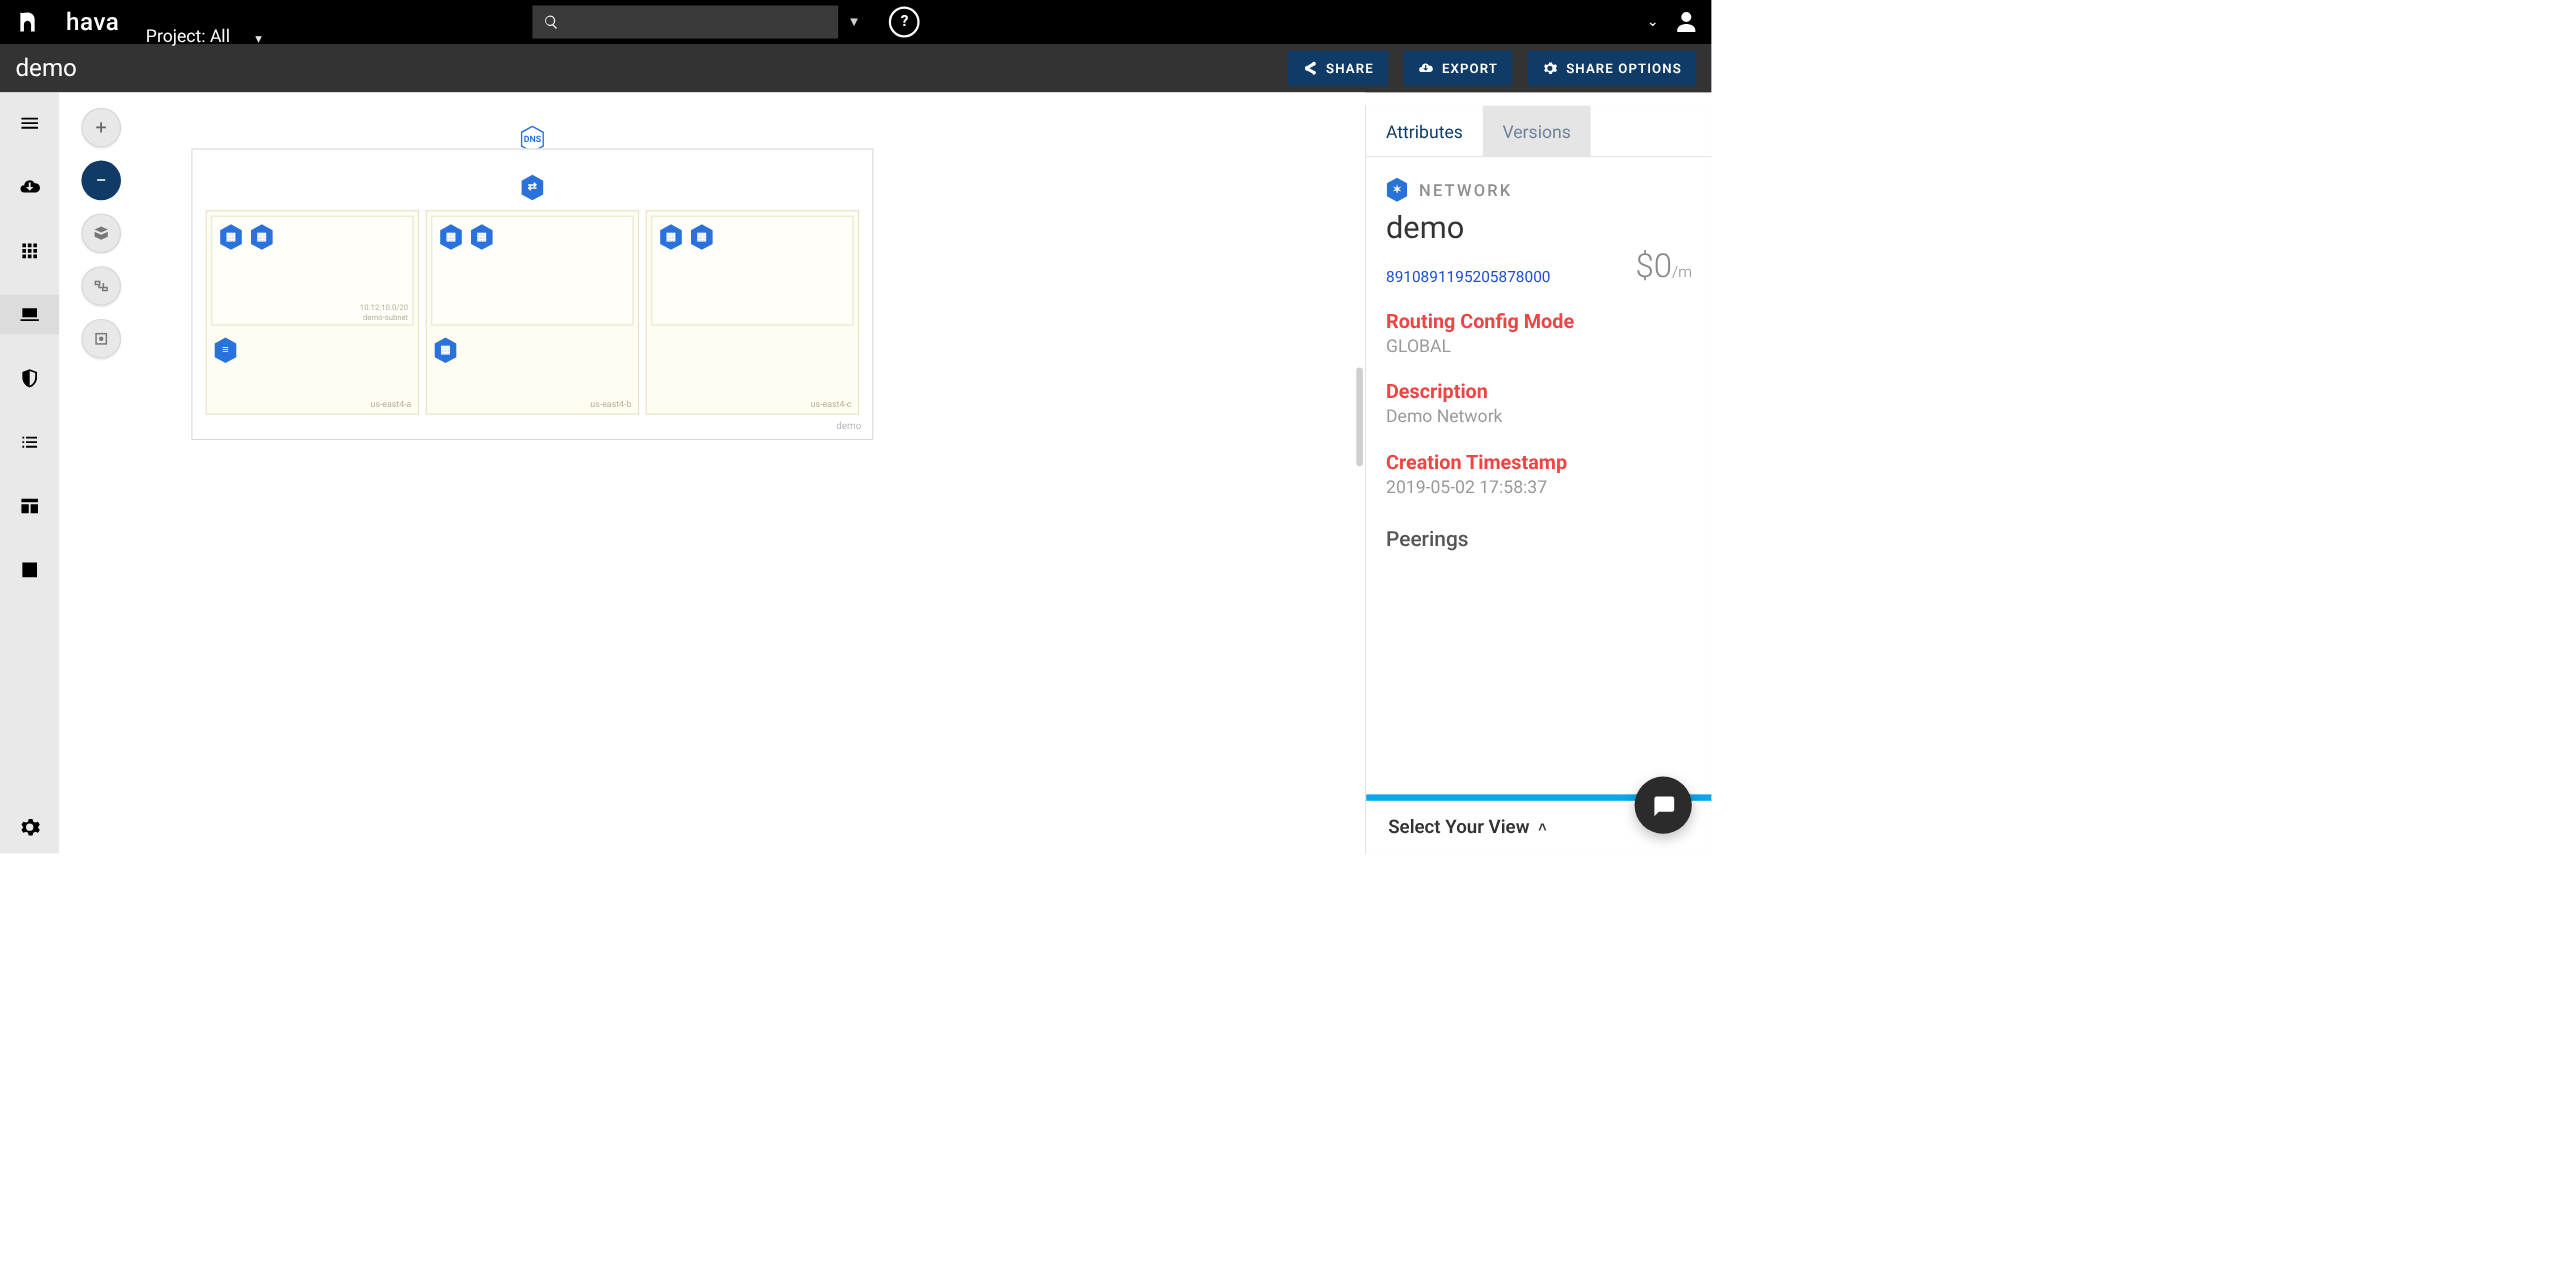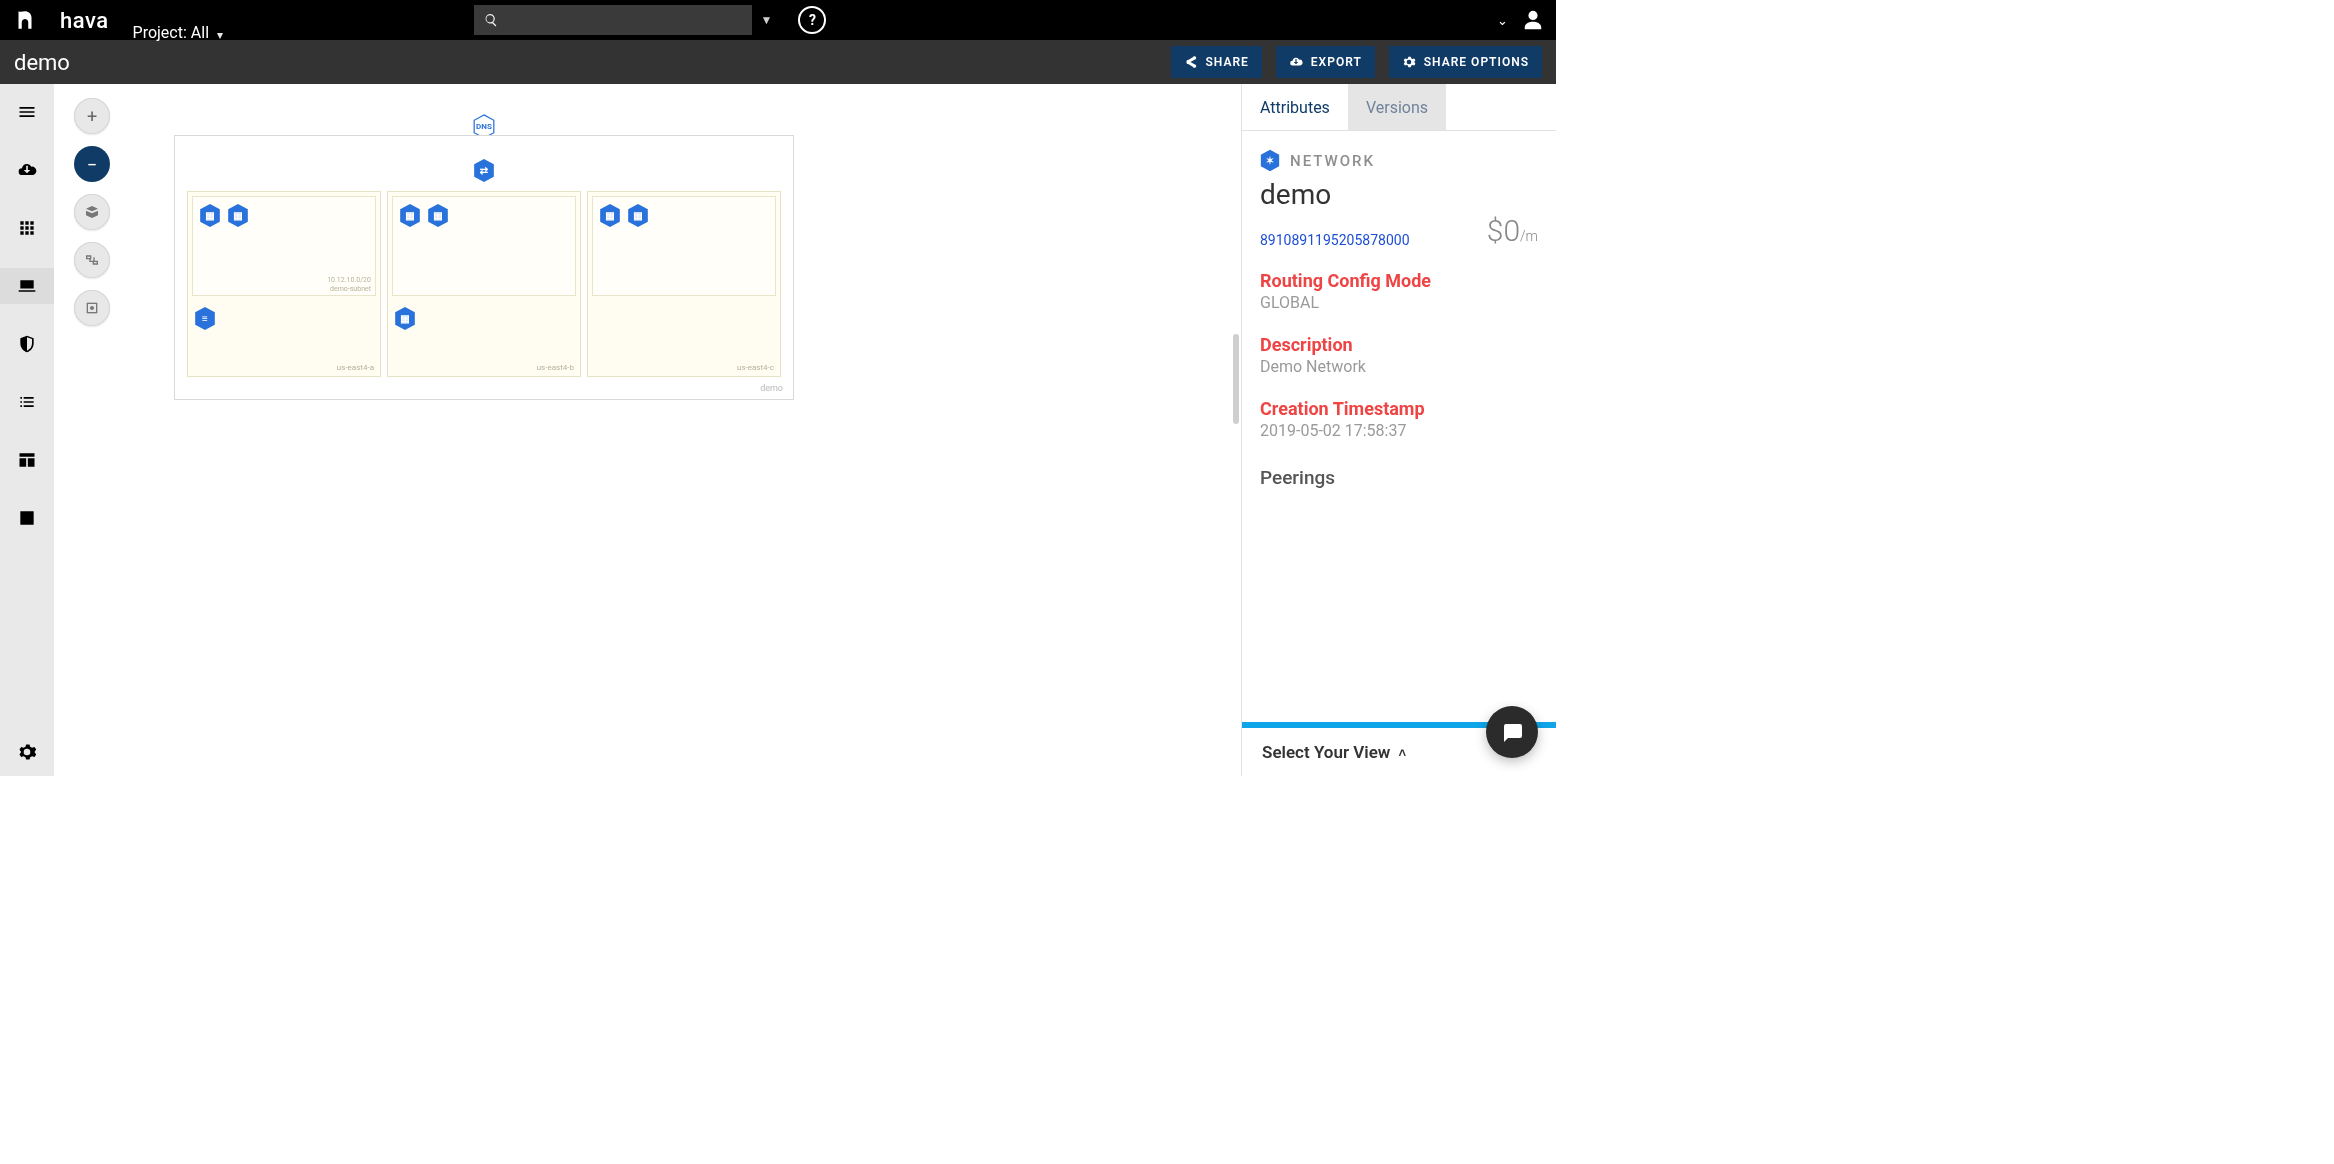--- a/index.html
+++ b/index.html
@@ -18,21 +18,21 @@
     --muted: #9aa0a6;
     --iconbtn-bg: #e8e8e8;
   }
   html, body { margin:0; padding:0; font-family: -apple-system, BlinkMacSystemFont, "Segoe UI", Roboto, Helvetica, Arial, sans-serif; color: var(--text); }
   body { width:1556px; height:776px; overflow:hidden; background:#fff; }
 
   
   .topbar { background: var(--black); height:40px; display:flex; align-items:center; color:#fff; padding:0 12px; gap:12px; }
   .logo { display:flex; align-items:center; gap:22px; font-size:22px; font-weight:500; letter-spacing:0.5px; }
   .logo svg { width:26px; height:26px; }
-  .project-picker { display:flex; align-items:flex-end; gap:8px; font-size:16px; cursor:pointer; margin-left:12px;margin-top:25px; }
+  .project-picker { display:flex; align-items:flex-end; gap:23px; font-size:16px; cursor:pointer; margin-left:12px;margin-top:25px; }
   .chevron-down { font-size:12px; opacity:0.9; }
   .search-wrap { margin-left:auto; margin-right:auto; display:flex; align-items:center; gap:0; position:relative; left:-60px; }
   .search-box { background: var(--darkgrey); height:30px; width:258px; display:flex; align-items:center; padding:0 10px; }
   .search-box svg { width:16px; height:16px; fill:#fff; opacity:0.95; }
   .search-dd { width:20px; height:30px; display:flex; align-items:center; justify-content:center; color:#cfcfcf; font-size:12px; cursor:pointer; margin-left:4px; }
   .help-btn { width:24px; height:24px; border:2px solid #fff; border-radius:50%; display:flex; align-items:center; justify-content:center; font-weight:700; font-size:14px; margin-left:22px; cursor:pointer; }
   .topright { margin-left:auto; display:flex; align-items:center; gap:14px; }
   .topright .dd { font-size:13px; cursor:pointer; }
   .topright svg { width:22px; height:22px; fill:#fff; }
 
@@ -75,21 +75,21 @@
   .subnet { margin:4px; border:1px solid #e9e5cc; background: #fffef8; height:86px; position:relative; padding:6px; }
   .subnet .icons { display:flex; gap:6px; }
   .subnet .meta { position:absolute; bottom:2px; right:4px; text-align:right; font-size:7px; color:#b8b39d; line-height:1.2; }
   .region-lower { height:64px; position:relative; padding:6px; }
   .region-lower .icons { display:flex; gap:6px; }
   .net-label { position:absolute; bottom:6px; right:10px; font-size:9px; color:#b9b9b9; }
 
   .canvas-scroll-handle { position:absolute; right:2px; top:250px; width:6px; height:90px; background:#cfcfcf; border-radius:3px; }
 
   
-  .rightpanel { width:314px; border-left:1px solid #e2e2e2; background:#f7f7f7; display:flex; flex-direction:column; position:relative; }
+  .rightpanel { width:314px; border-left:1px solid #e2e2e2; background:#f7f7f7; display:flex; flex-direction:column; position:relative;margin-top:12px; }
   .tabs { display:flex; background:#fff; border-bottom:1px solid #e2e2e2; }
   .tab { padding:14px 18px 13px; font-size:16px; color: var(--navy); cursor:pointer; }
   .tab.inactive { background:#e5e5e5; color:#70839a; }
   .panel-body { padding:18px 18px 12px; background:#fff; flex:1; overflow:hidden; position:relative; }
   .restype { display:flex; align-items:center; gap:10px; margin-bottom:6px; }
   .restype .hex { width:20px; height:23px; }
   .restype-label { letter-spacing:2px; font-size:15px; color:#8e8e8e; font-weight:500; }
   .res-name { font-size:28px; font-weight:400; margin:4px 0 2px; color:#333; }
   .res-row { display:flex; align-items:flex-end; justify-content:space-between; }
   .res-id { font-size:14px; color:#1d4ed8; }

